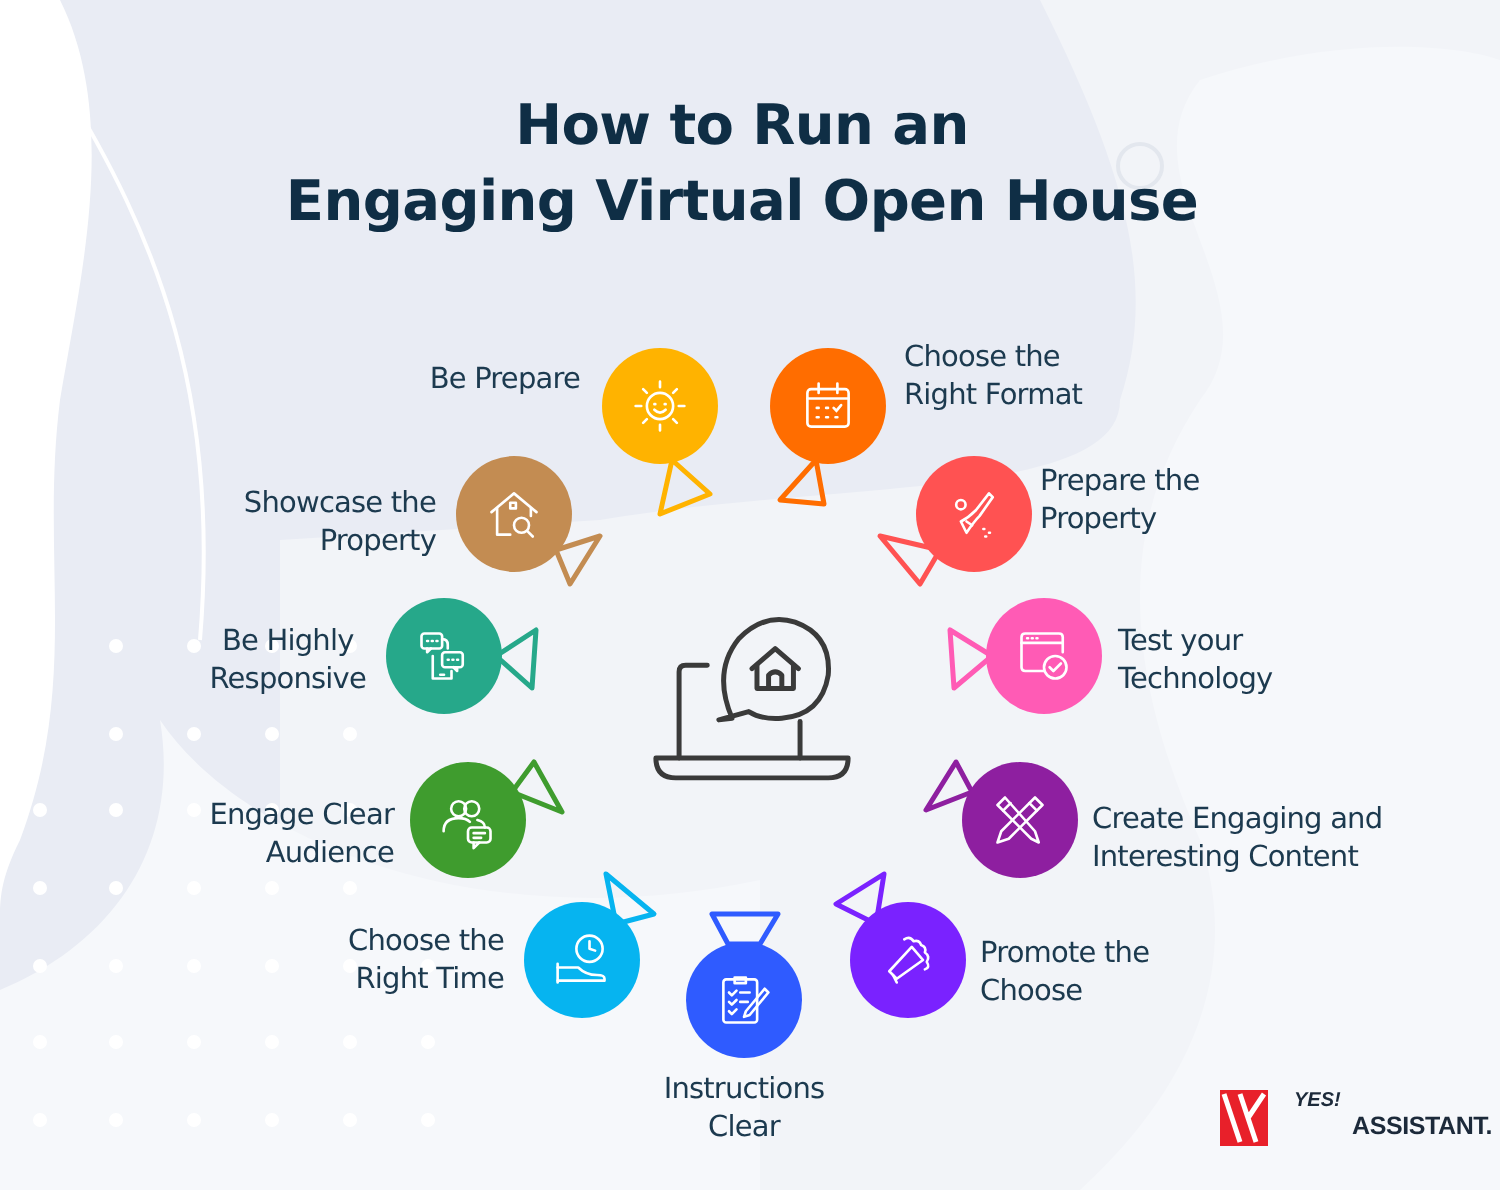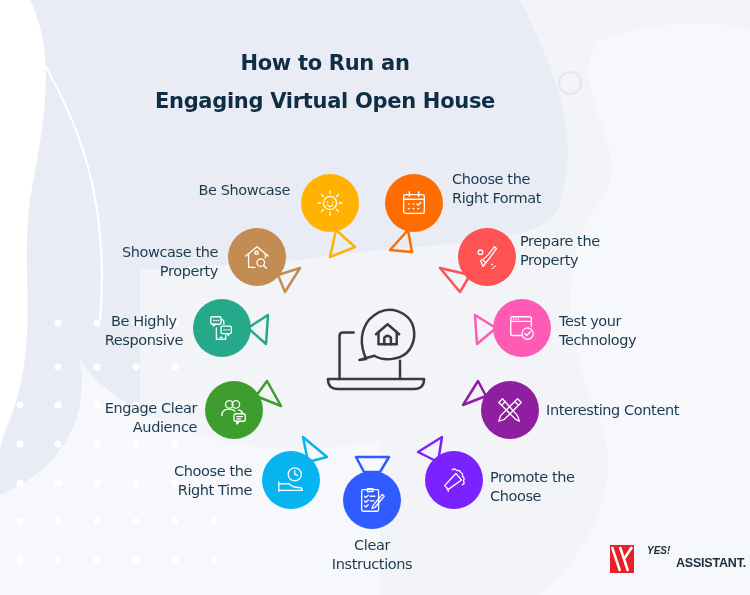--- a/index.html
+++ b/index.html
@@ -1,18 +1,18 @@
 <!DOCTYPE html>
 <html><head>
 <meta charset="utf-8">
 <style>
   html,body{margin:0;padding:0;}
   body{width:750px;height:595px;position:relative;overflow:hidden;background:#f3f5f9;font-family:"Liberation Sans",sans-serif;}
   .bg{position:absolute;inset:0;}
-  .title{position:absolute;left:0;width:650px;top:44px;text-align:center;color:#0f2e45;font-weight:bold;font-size:21px;line-height:38px;letter-spacing:-0.3px;font-family:"DejaVu Sans",sans-serif;}
+  .title{position:absolute;left:0;width:650px;top:44px;text-align:center;color:#0f2e45;font-weight:bold;font-size:28px;line-height:38px;letter-spacing:-0.3px;font-family:"DejaVu Sans",sans-serif;padding-left:46px;}
   .title div{white-space:nowrap;}
   .node{position:absolute;width:58px;height:58px;border-radius:50%;display:flex;align-items:center;justify-content:center;}
   .node svg.ic{width:30px;height:30px;}
   .lbl{position:absolute;color:#1c3a4f;font-size:14.5px;line-height:19px;white-space:nowrap;font-family:"DejaVu Sans",sans-serif;letter-spacing:-0.4px;}
   .lbl.r{text-align:right;}
   .lbl.c{text-align:center;}
   .tail{position:absolute;overflow:visible;}
   .center{position:absolute;left:318px;top:294px;width:116px;height:112px;}
   .logo{position:absolute;left:610px;top:545px;width:120px;height:28px;}
 </style>
@@ -116,21 +116,21 @@
 
 <div class="node" style="left:301px;top:174px;background:#FFB300;">
   <svg class="ic" viewBox="0 0 32 32" fill="none" stroke="#fff" stroke-width="1.4" stroke-linecap="round">
     <circle cx="16" cy="16" r="7"></circle>
       <path d="M13 15 h0.5 M18.5 15 h0.5"></path>
       <path d="M13 18 Q16 21 19 18"></path>
     <path d="M16 3 v3 M16 26 v3 M3 16 h3 M26 16 h3 M7 7 l2 2 M23 23 l2 2 M25 7 l-2 2 M7 25 l2 -2"></path>
   </svg>
 </div>
 <div class="lbl r" style="right:460px;top:181px;">
-  <div>Be Showcase</div>
+  <div>Be Prepare</div>
 </div>
 
 <div class="node" style="left:385px;top:174px;background:#FF6D00;">
   <svg class="ic" viewBox="0 0 32 32" fill="none" stroke="#fff" stroke-width="1.4" stroke-linecap="round">
     <rect x="5" y="7" width="22" height="20" rx="2"></rect>
       <path d="M5 12 h22 M11 4 v5 M21 4 v5"></path>
     <path d="M10 17 h1 M15 17 h1 M19 17 l1.5 1.5 L23 15.5 M10 22 h1 M15 22 h1 M20 22 h1"></path>
   </svg>
 </div>
 <div class="lbl" style="left:452px;top:170px;">
@@ -216,20 +216,21 @@
 
 <div class="node" style="left:481px;top:381px;background:#8E1FA0;">
   <svg class="ic" viewBox="0 0 32 32" fill="none" stroke="#fff" stroke-width="1.4" stroke-linecap="round" stroke-linejoin="round">
     <path d="M24 4 L28 8 L10 26 L4 28 L6 22 Z"></path>
       <path d="M21 7 L25 11"></path>
     <path d="M8 4 L4 8 L22 26 L26 28 L24 22 Z"></path>
       <path d="M11 7 L7 11"></path>
   </svg>
 </div>
 <div class="lbl" style="left:546px;top:401px;">
+  <div>Create Engaging and</div>
   <div>Interesting Content</div>
 </div>
 
 <div class="node" style="left:262px;top:451px;background:#06B4F0;">
   <svg class="ic" viewBox="0 0 32 32" fill="none" stroke="#fff" stroke-width="1.4" stroke-linecap="round" stroke-linejoin="round">
     <circle cx="20" cy="10" r="7"></circle>
       <path d="M20 6 L20 10 L23 11"></path>
     <path d="M3 18 L3 28"></path>
       <path d="M3 20 L14 20 Q18 24 24 24 Q28 24 28 26 L28 27 L3 27"></path>
   </svg>
@@ -253,22 +254,22 @@
 
 <div class="node" style="left:343px;top:471px;background:#2F5BFF;">
   <svg class="ic" viewBox="0 0 32 32" fill="none" stroke="#fff" stroke-width="1.4" stroke-linecap="round" stroke-linejoin="round">
     <rect x="5" y="5" width="18" height="23" rx="1.5"></rect>
       <path d="M11 4 L17 4 L17 7 L11 7 Z"></path>
     <path d="M8 12 L9.5 13.5 L12 11 M14 12 h5 M8 17 L9.5 18.5 L12 16 M14 17 h4 M8 22 L9.5 23.5 L12 21"></path>
     <path d="M27 10 L29 12 L19 24 L16 25 L17 22 Z"></path>
   </svg>
 </div>
 <div class="lbl c" style="left:312px;width:120px;top:536px;">
+  <div>Instructions</div>
   <div>Clear</div>
-  <div>Instructions</div>
 </div>
 
 <div class="logo">
   <svg width="24" height="28" viewBox="0 0 24 28" style="position:absolute;left:0;top:0;">
     <rect width="24" height="28" fill="#E8202A"></rect>
     <path d="M2 2 L10 26 M10 2 L18 26 M22 2 L14 14" stroke="#ffffff" stroke-width="2.5" fill="none"></path>
   </svg>
   <div style="position:absolute;left:37px;top:0px;font-style:italic;font-weight:bold;font-size:10px;color:#1c2a3a;font-family:'Liberation Sans',sans-serif;">YES!</div>
   <div style="position:absolute;left:26px;top:11px;font-weight:bold;font-size:12.5px;color:#1c2a3a;letter-spacing:-0.2px;font-family:'Liberation Sans',sans-serif;margin-left:40px;">ASSISTANT.</div>
 </div>

